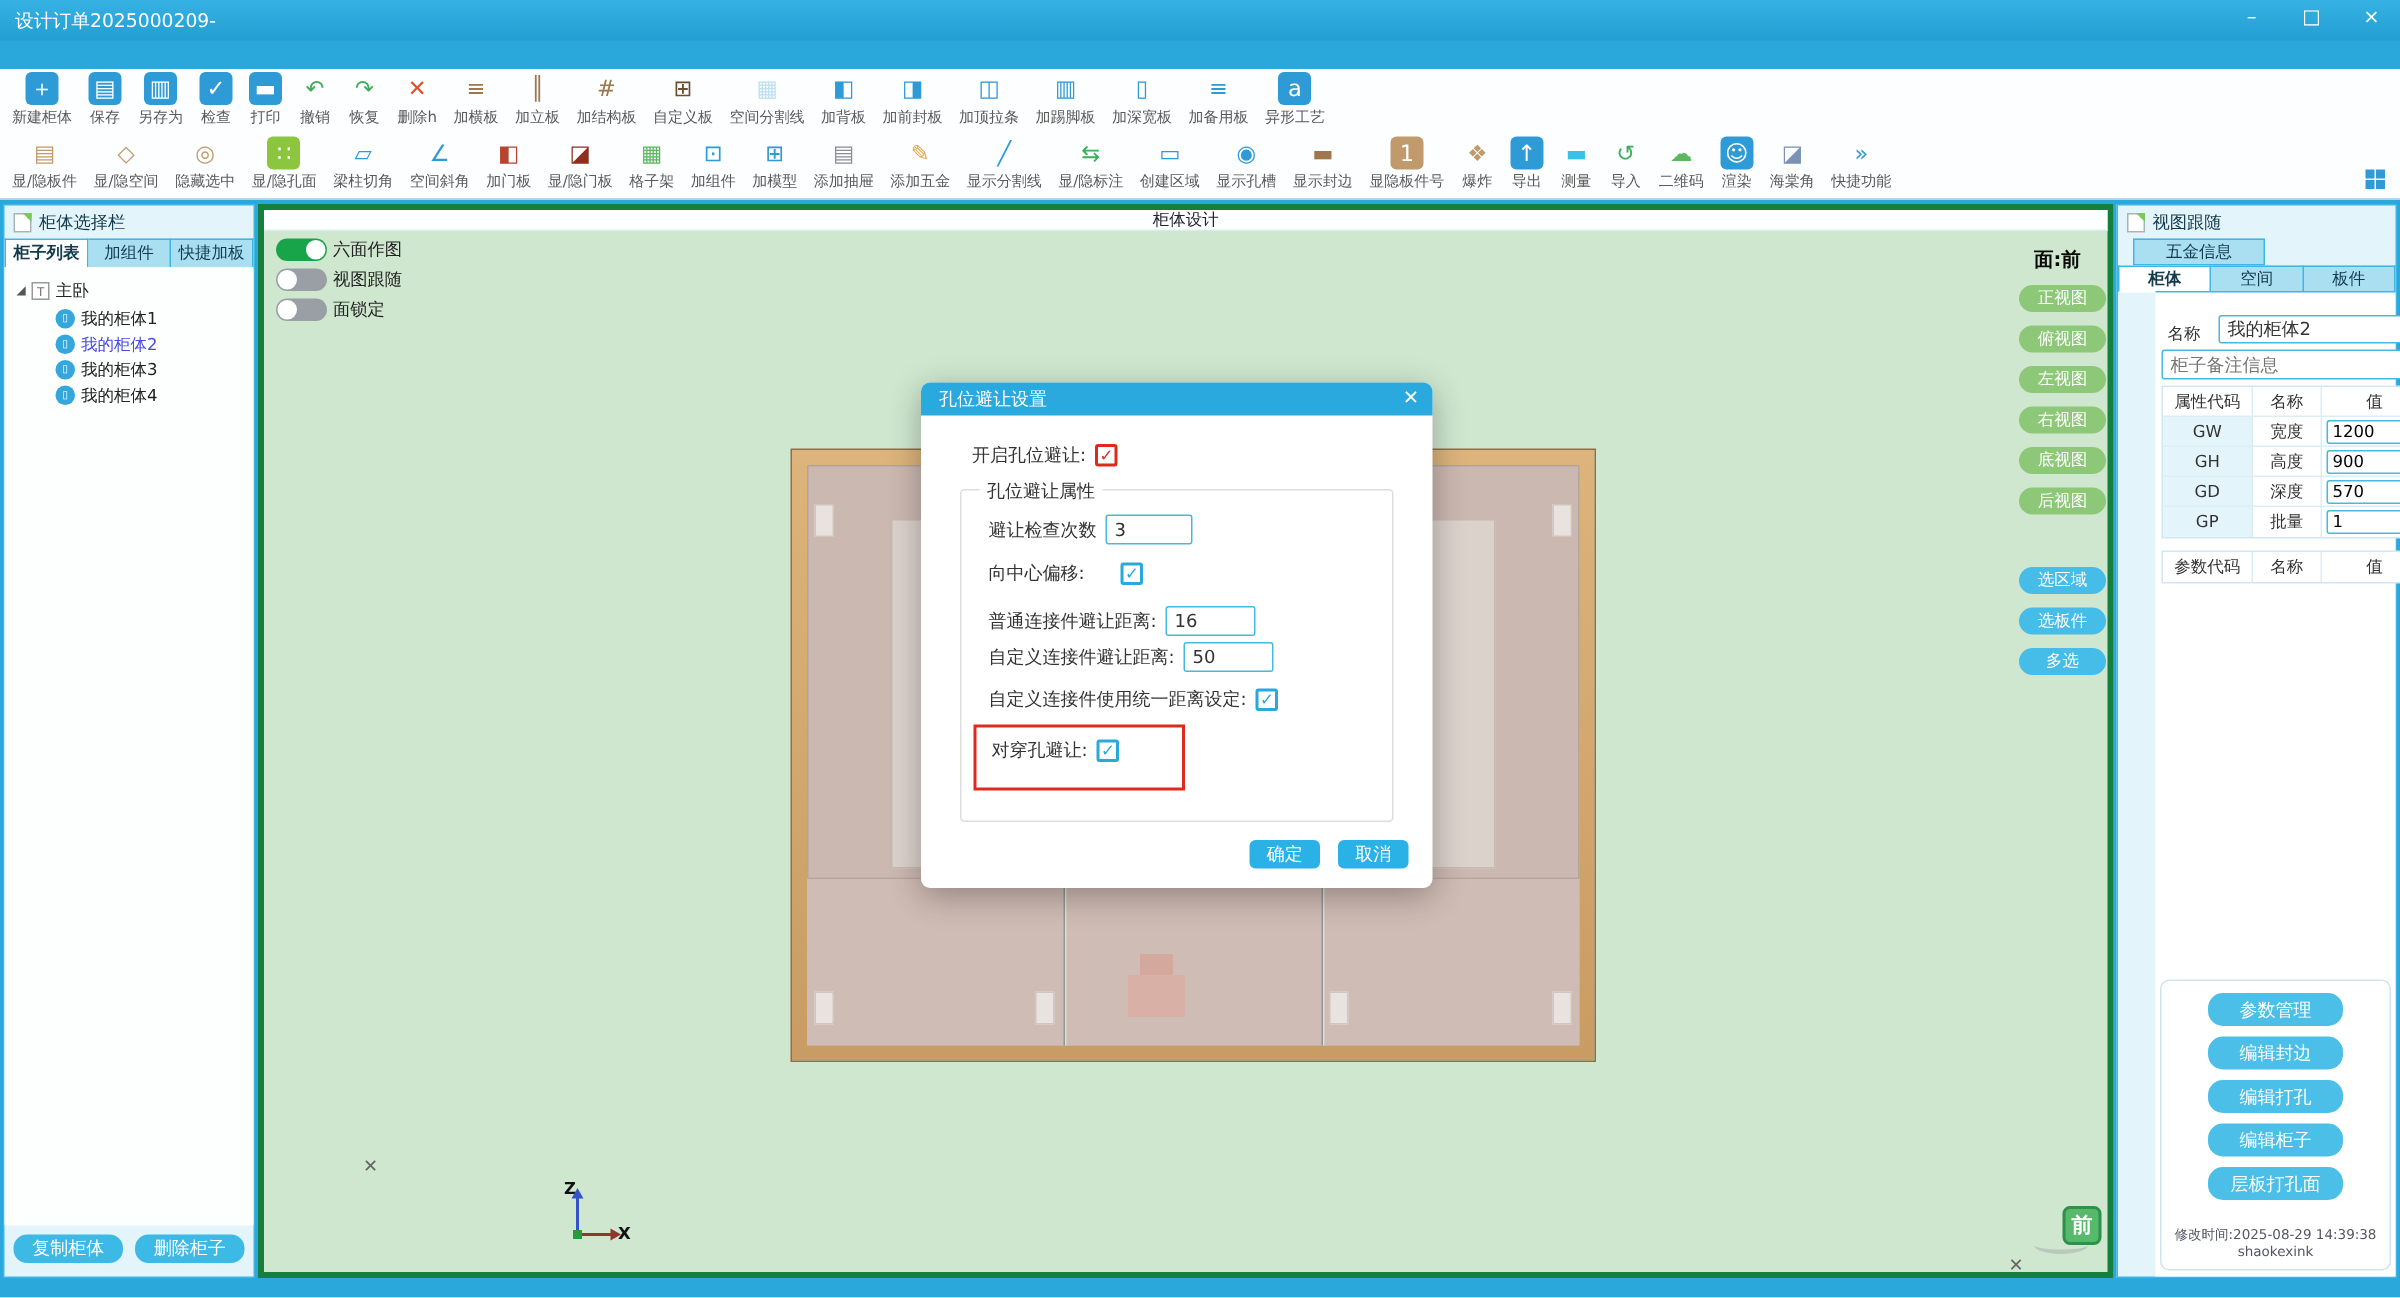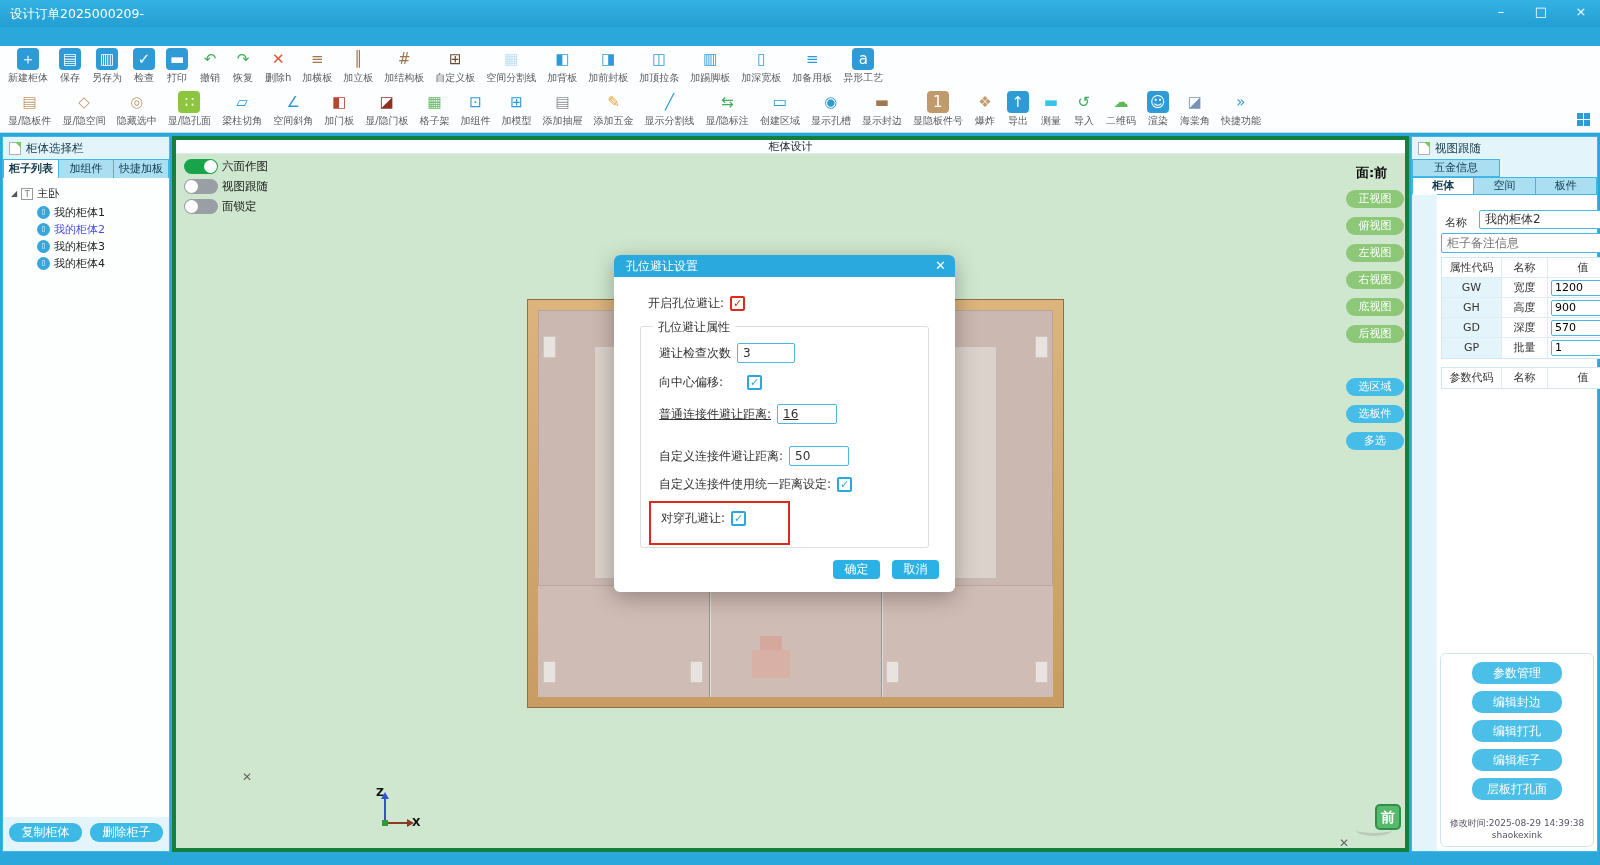--- a/index.html
+++ b/index.html
@@ -102,21 +102,21 @@
   .chk.red { border-color:#e0291d; color:#e0291d; }
   .din { border:1px solid #49b8e0; border-radius:2px; height:20px; font-size:12px; padding-left:5px; font-family:inherit; outline:none; color:#333; }
   .grp { position:absolute; left:26px; top:71px; width:289px; height:222px; border:1px solid #ddd; border-radius:3px; padding:16px 0 0 18px; }
   .grp-legend { position:absolute; left:12px; top:-8px; background:#fff; padding:0 5px; font-size:12px; color:#333; }
   .redbox { display:inline-flex; border:2px solid #e0291d; padding:7px 42px 16px 10px; margin-left:-10px; }
   .dlg-btns { position:absolute; right:16px; bottom:13px; display:flex; gap:12px; }
   .dlg-btn { width:47px; height:19px; line-height:19px; border-radius:4px; background:#2ab1e6; color:#fff; text-align:center; font-size:12px; cursor:pointer; }
 
   
   .props { position:absolute; left:1411px; top:136px; width:187px; height:716px; background:#e3f4fb; border:1px solid #3fb6e4; }
-  .hw-tab { position:absolute; left:0; top:22px; width:88px; height:18px; background:#a9dff1; border:1px solid #3fb6e4; text-align:center; line-height:16px; font-size:11px; color:#123a4c; }
+  .hw-tab { position:absolute; left:10px; top:22px; width:88px; height:18px; background:#a9dff1; border:1px solid #3fb6e4; text-align:center; line-height:16px; font-size:11px; color:#123a4c; }
   .p-tabs { position:absolute; left:0; right:0; top:40px; height:18px; display:flex; }
   .p-tab { flex:1; border:1px solid #3fb6e4; border-left:none; background:#a9dff1; text-align:center; line-height:16px; font-size:11px; color:#123a4c; }
   .p-tab:first-child { border-left:1px solid #3fb6e4; }
   .p-tab.active { background:#fff; border-bottom-color:#fff; font-weight:bold; }
   .p-body { position:absolute; left:0; right:0; top:57px; bottom:0; background:#fff; border-top:1px solid #3fb6e4;margin-left:25px; }
   .fld-label { position:absolute; font-size:11px; color:#333; }
   .atbl { position:absolute; left:4px; top:62px; width:178px; border:1px solid #cfe8f2; }
   .arow { display:grid; grid-template-columns:60px 46px 70px; }
   .acell { border-right:1px solid #dcedf5; border-bottom:1px solid #dcedf5; height:20px; line-height:19px; text-align:center; font-size:11px; color:#333; background:#fff; }
   .acell:last-child { border-right:none; }
@@ -526,21 +526,21 @@
     <fieldset class="grp">
       <span class="grp-legend">孔位避让属性</span>
       <div class="drow" style="margin-bottom:11px;">
         <span>避让检查次数</span>
         <input class="din" style="width: 58px;" value="3">
       </div>
       <div class="drow" style="margin-bottom:13px;gap:24px;">
         <span>向中心偏移:</span>
         <span class="chk"></span>
       </div>
-      <div class="drow" style="margin-bottom:22px;text-decoration:underline;">
+      <div class="drow" style="margin-bottom:4px;">
         <span>普通连接件避让距离:</span>
         <input class="din" style="width: 60px;" value="16">
       </div>
       <div class="drow" style="margin-bottom:10px;align-items:center;">
         <span>自定义连接件避让距离:</span>
         <input class="din" style="width: 60px;" value="50">
       </div>
       <div class="drow" style="margin-bottom:8px;">
         <span>自定义连接件使用统一距离设定:</span>
         <span class="chk"></span>

